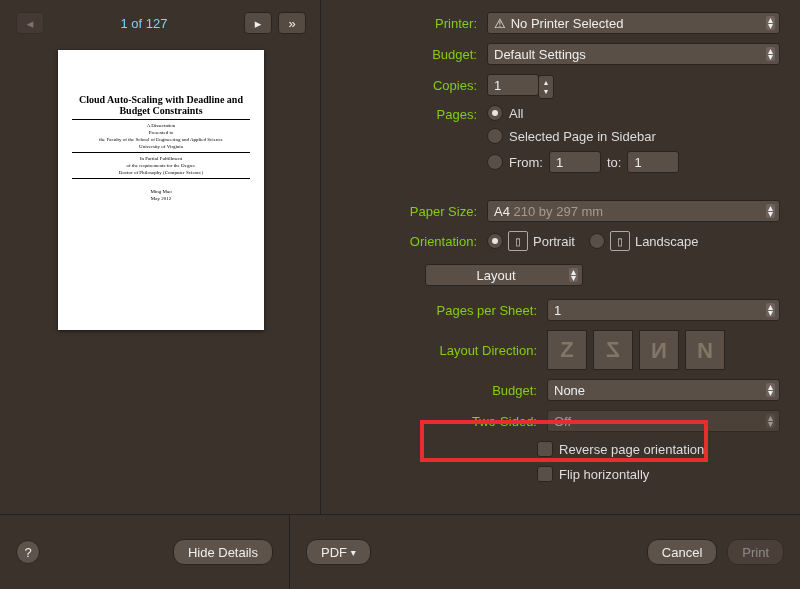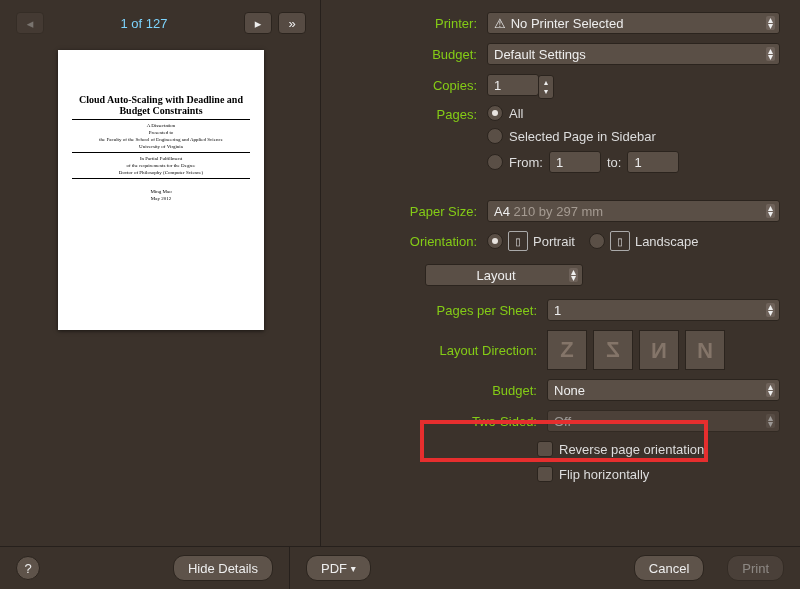--- a/index.html
+++ b/index.html
@@ -29,21 +29,21 @@
 .radio.on::after{content:"";width:6px;height:6px;border-radius:50%;background:#e8e4e0}
 .checkbox{width:14px;height:14px;border:1px solid #2b241e;border-radius:3px;background:#5a4f46}
 .chk-row{display:flex;align-items:center;gap:6px}
 .orient{display:flex;align-items:center;gap:14px}
 .orient .opt{display:flex;align-items:center;gap:5px}
 .orient .ico{width:18px;height:18px;border:1px solid #aaa;border-radius:2px;display:flex;align-items:center;justify-content:center;font-size:10px}
 .popup{width:158px;margin-left:84px}
 .layout-dir{display:flex;gap:6px}
 .layout-dir .b{width:38px;height:38px;background:#5a4f46;border:1px solid #2b241e;display:flex;align-items:center;justify-content:center;font-size:22px;font-weight:700;color:#847569;font-family:Arial}
 .highlight{position:absolute;left:420px;top:420px;width:280px;height:34px;border:4px solid #e62e2e;pointer-events:none}
-.footer{display:flex;align-items:center;padding:8px 16px;border-top:1px solid rgba(0,0,0,.35);gap:23px}
+.footer{display:flex;align-items:center;padding:24px 16px;border-top:1px solid rgba(0,0,0,.35);gap:10px}
 .footer .sp{flex:1}
 .btn{background:#5e534a;border:1px solid #2b241e;border-radius:11px;height:24px;padding:0 14px;color:#eee;display:flex;align-items:center;font-size:13px}
 .btn.disabled{opacity:.45}
 .help{width:22px;height:22px;border-radius:50%;background:#5e534a;border:1px solid #2b241e;display:flex;align-items:center;justify-content:center;color:#eee;font-size:13px}
 .left-footer{display:flex;align-items:center;justify-content:space-between;padding:8px 16px;border-top:1px solid rgba(0,0,0,.35)}
 .dim{color:#a59b92}
 .warn{margin-right:5px}
 </style>
 </head>
 <body>

